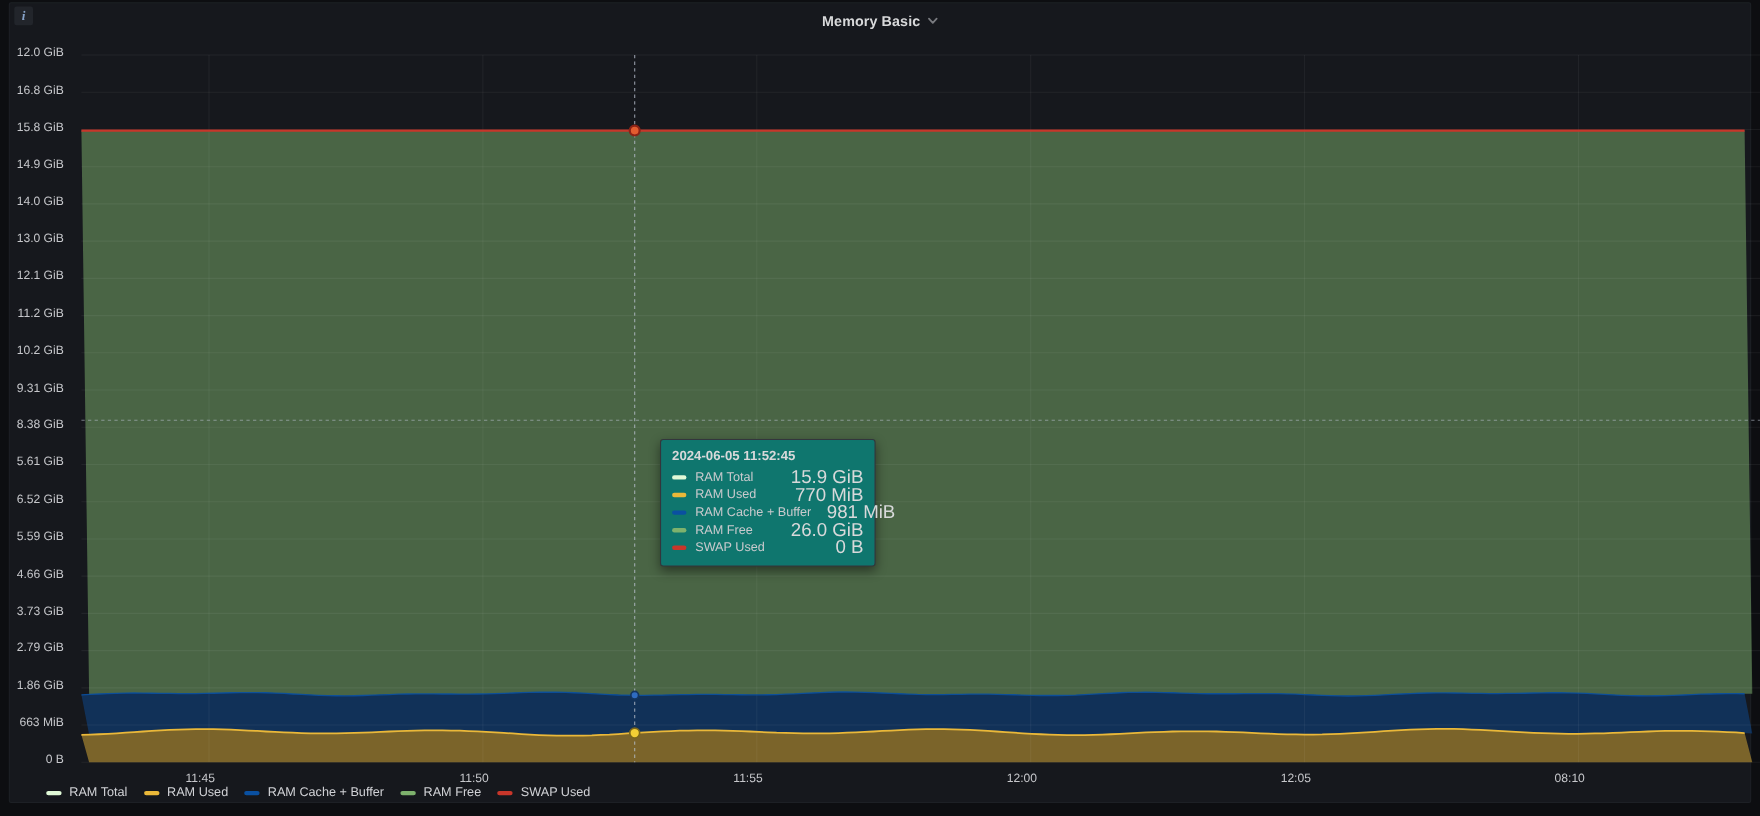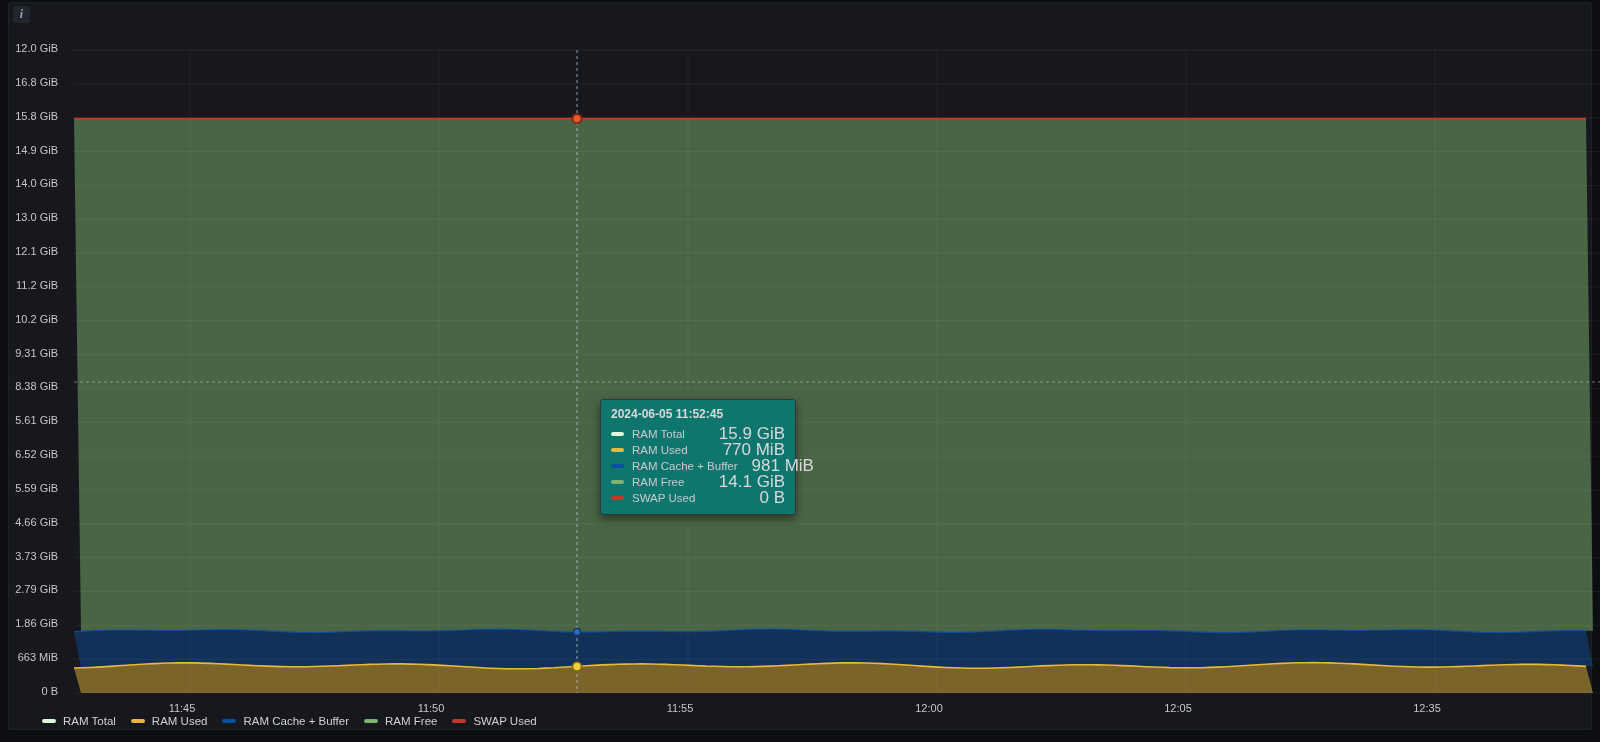--- a/index.html
+++ b/index.html
@@ -33,20 +33,26 @@
   .tt-label{font-size:11.5px;color:#c9cacd;flex:1 1 auto;white-space:nowrap;}
   .tt-value{font-size:17px;font-weight:400;color:#d8d9da;margin-left:14px;white-space:nowrap;}
 </style>
 </head>
 <body>
 
 <div class="panel">
 
   <div class="info-corner">i</div>
 
+  <div class="panel-header">
+    <span class="panel-title">Memory Basic</span>
+    <svg class="chev" viewBox="0 0 10 10">
+      <path d="M1.5 3 L5 6.8 L8.5 3" fill="none" stroke="#9a9ba0" stroke-width="1.6" stroke-linecap="round" stroke-linejoin="round"></path>
+    </svg>
+  </div>
 
   <div id="yaxis">
       <div class="ytick" style="left: -3px; top: 45px;">12.0 GiB</div>
       <div class="ytick" style="left: -3px; top: 78.8421px;">16.8 GiB</div>
       <div class="ytick" style="left: -3px; top: 112.684px;">15.8 GiB</div>
       <div class="ytick" style="left: -3px; top: 146.526px;">14.9 GiB</div>
       <div class="ytick" style="left: -3px; top: 180.368px;">14.0 GiB</div>
       <div class="ytick" style="left: -3px; top: 214.211px;">13.0 GiB</div>
       <div class="ytick" style="left: -3px; top: 248.053px;">12.1 GiB</div>
       <div class="ytick" style="left: -3px; top: 281.895px;">11.2 GiB</div>
@@ -62,21 +68,21 @@
       <div class="ytick" style="left: -3px; top: 620.316px;">1.86 GiB</div>
       <div class="ytick" style="left: -3px; top: 654.158px;">663 MiB</div>
       <div class="ytick" style="left: -3px; top: 688px;">0 B</div>
     </div>
   <div id="xaxis">
       <div class="xtick" style="left: 173px;">11:45</div>
       <div class="xtick" style="left: 422px;">11:50</div>
       <div class="xtick" style="left: 671px;">11:55</div>
       <div class="xtick" style="left: 920px;">12:00</div>
       <div class="xtick" style="left: 1169px;">12:05</div>
-      <div class="xtick" style="left: 1418px;">12:35</div>
+      <div class="xtick" style="left: 1418px;">08:10</div>
     </div>
 
   <svg class="chart" id="chartsvg" width="1592" height="742">
       <path d="M65 115.7 L73 115.7 L81 115.7 L89 115.7 L97 115.7 L105 115.7 L113 115.7 L121 115.7 L129 115.7 L137 115.7 L145 115.7 L153 115.7 L161 115.7 L169 115.7 L177 115.7 L185 115.7 L193 115.7 L201 115.7 L209 115.7 L217 115.7 L225 115.7 L233 115.7 L241 115.7 L249 115.7 L257 115.7 L265 115.7 L273 115.7 L281 115.7 L289 115.7 L297 115.7 L305 115.7 L313 115.7 L321 115.7 L329 115.7 L337 115.7 L345 115.7 L353 115.7 L361 115.7 L369 115.7 L377 115.7 L385 115.7 L393 115.7 L401 115.7 L409 115.7 L417 115.7 L425 115.7 L433 115.7 L441 115.7 L449 115.7 L457 115.7 L465 115.7 L473 115.7 L481 115.7 L489 115.7 L497 115.7 L505 115.7 L513 115.7 L521 115.7 L529 115.7 L537 115.7 L545 115.7 L553 115.7 L561 115.7 L569 115.7 L577 115.7 L585 115.7 L593 115.7 L601 115.7 L609 115.7 L617 115.7 L625 115.7 L633 115.7 L641 115.7 L649 115.7 L657 115.7 L665 115.7 L673 115.7 L681 115.7 L689 115.7 L697 115.7 L705 115.7 L713 115.7 L721 115.7 L729 115.7 L737 115.7 L745 115.7 L753 115.7 L761 115.7 L769 115.7 L777 115.7 L785 115.7 L793 115.7 L801 115.7 L809 115.7 L817 115.7 L825 115.7 L833 115.7 L841 115.7 L849 115.7 L857 115.7 L865 115.7 L873 115.7 L881 115.7 L889 115.7 L897 115.7 L905 115.7 L913 115.7 L921 115.7 L929 115.7 L937 115.7 L945 115.7 L953 115.7 L961 115.7 L969 115.7 L977 115.7 L985 115.7 L993 115.7 L1001 115.7 L1009 115.7 L1017 115.7 L1025 115.7 L1033 115.7 L1041 115.7 L1049 115.7 L1057 115.7 L1065 115.7 L1073 115.7 L1081 115.7 L1089 115.7 L1097 115.7 L1105 115.7 L1113 115.7 L1121 115.7 L1129 115.7 L1137 115.7 L1145 115.7 L1153 115.7 L1161 115.7 L1169 115.7 L1177 115.7 L1185 115.7 L1193 115.7 L1201 115.7 L1209 115.7 L1217 115.7 L1225 115.7 L1233 115.7 L1241 115.7 L1249 115.7 L1257 115.7 L1265 115.7 L1273 115.7 L1281 115.7 L1289 115.7 L1297 115.7 L1305 115.7 L1313 115.7 L1321 115.7 L1329 115.7 L1337 115.7 L1345 115.7 L1353 115.7 L1361 115.7 L1369 115.7 L1377 115.7 L1385 115.7 L1393 115.7 L1401 115.7 L1409 115.7 L1417 115.7 L1425 115.7 L1433 115.7 L1441 115.7 L1449 115.7 L1457 115.7 L1465 115.7 L1473 115.7 L1481 115.7 L1489 115.7 L1497 115.7 L1505 115.7 L1513 115.7 L1521 115.7 L1529 115.7 L1537 115.7 L1545 115.7 L1553 115.7 L1561 115.7 L1569 115.7 L1577 115.7 L1584 627.7 L1576 627.7 L1568 627.6 L1560 627.6 L1552 627.7 L1544 627.9 L1536 628.2 L1528 628.5 L1520 628.8 L1512 629.1 L1504 629.4 L1496 629.6 L1488 629.6 L1480 629.5 L1472 629.3 L1464 629.0 L1456 628.6 L1448 628.2 L1440 627.8 L1432 627.4 L1424 627.1 L1416 626.9 L1408 626.8 L1400 626.8 L1392 626.9 L1384 627.0 L1376 627.2 L1368 627.3 L1360 627.4 L1352 627.5 L1344 627.5 L1336 627.4 L1328 627.2 L1320 627.1 L1312 627.0 L1304 626.9 L1296 626.9 L1288 627.0 L1280 627.3 L1272 627.6 L1264 628.0 L1256 628.4 L1248 628.8 L1240 629.2 L1232 629.4 L1224 629.6 L1216 629.6 L1208 629.6 L1200 629.4 L1192 629.1 L1184 628.7 L1176 628.4 L1168 628.0 L1160 627.8 L1152 627.6 L1144 627.5 L1136 627.5 L1128 627.5 L1120 627.6 L1112 627.7 L1104 627.7 L1096 627.7 L1088 627.7 L1080 627.5 L1072 627.3 L1064 627.1 L1056 626.8 L1048 626.6 L1040 626.4 L1032 626.3 L1024 626.4 L1016 626.6 L1008 626.9 L1000 627.2 L992 627.7 L984 628.1 L976 628.5 L968 628.9 L960 629.2 L952 629.3 L944 629.3 L936 629.2 L928 629.1 L920 628.8 L912 628.6 L904 628.4 L896 628.2 L888 628.1 L880 628.1 L872 628.1 L864 628.2 L856 628.3 L848 628.4 L840 628.4 L832 628.4 L824 628.2 L816 628.0 L808 627.7 L800 627.3 L792 627.0 L784 626.6 L776 626.3 L768 626.1 L760 626.1 L752 626.2 L744 626.4 L736 626.7 L728 627.0 L720 627.4 L712 627.8 L704 628.2 L696 628.5 L688 628.6 L680 628.7 L672 628.7 L664 628.6 L656 628.5 L648 628.4 L640 628.3 L632 628.2 L624 628.3 L616 628.4 L608 628.5 L600 628.7 L592 628.9 L584 629.0 L576 629.1 L568 629.1 L560 629.0 L552 628.7 L544 628.4 L536 628.0 L528 627.5 L520 627.1 L512 626.7 L504 626.4 L496 626.2 L488 626.2 L480 626.3 L472 626.5 L464 626.7 L456 627.0 L448 627.3 L440 627.6 L432 627.8 L424 627.9 L416 628.0 L408 628.0 L400 627.9 L392 627.8 L384 627.8 L376 627.8 L368 627.8 L360 627.9 L352 628.2 L344 628.4 L336 628.7 L328 629.0 L320 629.3 L312 629.5 L304 629.6 L296 629.5 L288 629.3 L280 629.1 L272 628.7 L264 628.2 L256 627.8 L248 627.4 L240 627.1 L232 626.8 L224 626.7 L216 626.7 L208 626.7 L200 626.9 L192 627.0 L184 627.2 L176 627.4 L168 627.5 L160 627.5 L152 627.5 L144 627.4 L136 627.3 L128 627.1 L120 627.1 L112 627.0 L104 627.1 L96 627.3 L88 627.6 L80 627.9 L72 628.3 Z" fill="rgba(126,178,109,0.5)"></path>
       <path d="M65 628.7 L73 628.3 L81 627.9 L89 627.5 L97 627.3 L105 627.1 L113 627.0 L121 627.1 L129 627.2 L137 627.3 L145 627.4 L153 627.5 L161 627.5 L169 627.5 L177 627.4 L185 627.2 L193 627.0 L201 626.8 L209 626.7 L217 626.6 L225 626.7 L233 626.8 L241 627.1 L249 627.4 L257 627.9 L265 628.3 L273 628.7 L281 629.1 L289 629.4 L297 629.5 L305 629.6 L313 629.5 L321 629.3 L329 629.0 L337 628.7 L345 628.4 L353 628.1 L361 627.9 L369 627.8 L377 627.8 L385 627.8 L393 627.9 L401 627.9 L409 628.0 L417 628.0 L425 627.9 L433 627.8 L441 627.6 L449 627.3 L457 627.0 L465 626.7 L473 626.4 L481 626.3 L489 626.2 L497 626.3 L505 626.5 L513 626.8 L521 627.1 L529 627.6 L537 628.0 L545 628.4 L553 628.8 L561 629.0 L569 629.1 L577 629.1 L585 629.0 L593 628.9 L601 628.7 L609 628.5 L617 628.4 L625 628.3 L633 628.3 L641 628.3 L649 628.4 L657 628.5 L665 628.6 L673 628.7 L681 628.7 L689 628.6 L697 628.4 L705 628.1 L713 627.8 L721 627.4 L729 627.0 L737 626.6 L745 626.3 L753 626.1 L761 626.1 L769 626.2 L777 626.4 L785 626.7 L793 627.0 L801 627.4 L809 627.7 L817 628.0 L825 628.3 L833 628.4 L841 628.4 L849 628.4 L857 628.3 L865 628.2 L873 628.1 L881 628.1 L889 628.1 L897 628.3 L905 628.4 L913 628.6 L921 628.9 L929 629.1 L937 629.3 L945 629.3 L953 629.3 L961 629.1 L969 628.9 L977 628.5 L985 628.1 L993 627.6 L1001 627.2 L1009 626.8 L1017 626.5 L1025 626.4 L1033 626.3 L1041 626.4 L1049 626.6 L1057 626.8 L1065 627.1 L1073 627.3 L1081 627.5 L1089 627.7 L1097 627.7 L1105 627.7 L1113 627.7 L1121 627.6 L1129 627.5 L1137 627.5 L1145 627.5 L1153 627.6 L1161 627.8 L1169 628.1 L1177 628.4 L1185 628.8 L1193 629.1 L1201 629.4 L1209 629.6 L1217 629.7 L1225 629.6 L1233 629.4 L1241 629.1 L1249 628.7 L1257 628.3 L1265 627.9 L1273 627.5 L1281 627.2 L1289 627.0 L1297 626.9 L1305 626.9 L1313 627.0 L1321 627.1 L1329 627.3 L1337 627.4 L1345 627.5 L1353 627.5 L1361 627.4 L1369 627.3 L1377 627.2 L1385 627.0 L1393 626.9 L1401 626.8 L1409 626.8 L1417 626.9 L1425 627.1 L1433 627.4 L1441 627.8 L1449 628.2 L1457 628.7 L1465 629.1 L1473 629.4 L1481 629.5 L1489 629.6 L1497 629.5 L1505 629.4 L1513 629.1 L1521 628.8 L1529 628.5 L1537 628.1 L1545 627.9 L1553 627.7 L1561 627.6 L1569 627.6 L1577 627.7 L1584 663.8 L1576 663.3 L1568 662.9 L1560 662.4 L1552 662.1 L1544 661.8 L1536 661.5 L1528 661.4 L1520 661.4 L1512 661.4 L1504 661.5 L1496 661.7 L1488 662.0 L1480 662.3 L1472 662.7 L1464 663.0 L1456 663.3 L1448 663.6 L1440 663.8 L1432 664.0 L1424 664.1 L1416 664.1 L1408 664.0 L1400 663.8 L1392 663.5 L1384 663.1 L1376 662.7 L1368 662.3 L1360 661.8 L1352 661.3 L1344 660.9 L1336 660.5 L1328 660.1 L1320 659.9 L1312 659.7 L1304 659.6 L1296 659.7 L1288 659.8 L1280 660.1 L1272 660.4 L1264 660.8 L1256 661.3 L1248 661.8 L1240 662.3 L1232 662.9 L1224 663.4 L1216 663.8 L1208 664.2 L1200 664.5 L1192 664.7 L1184 664.8 L1176 664.8 L1168 664.7 L1160 664.5 L1152 664.3 L1144 664.0 L1136 663.6 L1128 663.3 L1120 662.9 L1112 662.6 L1104 662.3 L1096 662.0 L1088 661.8 L1080 661.8 L1072 661.8 L1064 661.9 L1056 662.0 L1048 662.3 L1040 662.6 L1032 663.0 L1024 663.4 L1016 663.8 L1008 664.2 L1000 664.5 L992 664.8 L984 665.0 L976 665.2 L968 665.2 L960 665.2 L952 665.0 L944 664.8 L936 664.4 L928 664.0 L920 663.5 L912 663.0 L904 662.4 L896 661.9 L888 661.4 L880 660.9 L872 660.5 L864 660.2 L856 660.0 L848 659.9 L840 659.9 L832 660.0 L824 660.1 L816 660.4 L808 660.8 L800 661.1 L792 661.6 L784 662.0 L776 662.4 L768 662.8 L760 663.2 L752 663.4 L744 663.6 L736 663.7 L728 663.8 L720 663.7 L712 663.5 L704 663.3 L696 663.0 L688 662.7 L680 662.3 L672 662.0 L664 661.7 L656 661.4 L648 661.2 L640 661.0 L632 660.9 L624 661.0 L616 661.1 L608 661.3 L600 661.6 L592 662.0 L584 662.4 L576 662.9 L568 663.4 L560 663.9 L552 664.4 L544 664.8 L536 665.2 L528 665.5 L520 665.7 L512 665.8 L504 665.8 L496 665.6 L488 665.4 L480 665.1 L472 664.7 L464 664.3 L456 663.8 L448 663.3 L440 662.8 L432 662.3 L424 661.9 L416 661.5 L408 661.2 L400 661.0 L392 660.9 L384 660.9 L376 661.0 L368 661.2 L360 661.4 L352 661.7 L344 662.1 L336 662.4 L328 662.8 L320 663.1 L312 663.4 L304 663.6 L296 663.7 L288 663.8 L280 663.7 L272 663.6 L264 663.4 L256 663.1 L248 662.7 L240 662.3 L232 661.9 L224 661.5 L216 661.1 L208 660.7 L200 660.3 L192 660.1 L184 659.9 L176 659.9 L168 659.9 L160 660.0 L152 660.3 L144 660.6 L136 661.0 L128 661.5 L120 662.0 L112 662.6 L104 663.1 L96 663.6 L88 664.1 L80 664.5 L72 664.8 Z" fill="rgba(10,80,161,0.45)"></path>
       <path d="M65 665.0 L73 664.8 L81 664.5 L89 664.1 L97 663.6 L105 663.1 L113 662.5 L121 662.0 L129 661.5 L137 661.0 L145 660.6 L153 660.3 L161 660.0 L169 659.9 L177 659.9 L185 659.9 L193 660.1 L201 660.4 L209 660.7 L217 661.1 L225 661.5 L233 662.0 L241 662.4 L249 662.8 L257 663.1 L265 663.4 L273 663.6 L281 663.7 L289 663.7 L297 663.7 L305 663.5 L313 663.3 L321 663.0 L329 662.7 L337 662.4 L345 662.0 L353 661.7 L361 661.4 L369 661.2 L377 661.0 L385 660.9 L393 660.9 L401 661.1 L409 661.3 L417 661.6 L425 661.9 L433 662.4 L441 662.8 L449 663.3 L457 663.8 L465 664.3 L473 664.8 L481 665.2 L489 665.5 L497 665.7 L505 665.8 L513 665.8 L521 665.7 L529 665.5 L537 665.1 L545 664.8 L553 664.3 L561 663.8 L569 663.3 L577 662.8 L585 662.4 L593 661.9 L601 661.6 L609 661.3 L617 661.1 L625 661.0 L633 660.9 L641 661.0 L649 661.2 L657 661.4 L665 661.7 L673 662.0 L681 662.4 L689 662.7 L697 663.1 L705 663.3 L713 663.5 L721 663.7 L729 663.8 L737 663.7 L745 663.6 L753 663.4 L761 663.1 L769 662.8 L777 662.4 L785 662.0 L793 661.5 L801 661.1 L809 660.7 L817 660.4 L825 660.1 L833 659.9 L841 659.9 L849 659.9 L857 660.0 L865 660.3 L873 660.6 L881 661.0 L889 661.5 L897 662.0 L905 662.5 L913 663.1 L921 663.6 L929 664.1 L937 664.5 L945 664.8 L953 665.0 L961 665.2 L969 665.2 L977 665.2 L985 665.0 L993 664.8 L1001 664.5 L1009 664.1 L1017 663.7 L1025 663.3 L1033 662.9 L1041 662.6 L1049 662.3 L1057 662.0 L1065 661.8 L1073 661.8 L1081 661.8 L1089 661.9 L1097 662.0 L1105 662.3 L1113 662.6 L1121 662.9 L1129 663.3 L1137 663.7 L1145 664.0 L1153 664.3 L1161 664.6 L1169 664.7 L1177 664.8 L1185 664.8 L1193 664.7 L1201 664.4 L1209 664.1 L1217 663.7 L1225 663.3 L1233 662.8 L1241 662.3 L1249 661.7 L1257 661.2 L1265 660.8 L1273 660.4 L1281 660.0 L1289 659.8 L1297 659.7 L1305 659.6 L1313 659.7 L1321 659.9 L1329 660.2 L1337 660.5 L1345 660.9 L1353 661.4 L1361 661.9 L1369 662.3 L1377 662.8 L1385 663.2 L1393 663.5 L1401 663.8 L1409 664.0 L1417 664.1 L1425 664.1 L1433 664.0 L1441 663.8 L1449 663.6 L1457 663.3 L1465 663.0 L1473 662.6 L1481 662.3 L1489 662.0 L1497 661.7 L1505 661.5 L1513 661.4 L1521 661.4 L1529 661.4 L1537 661.6 L1545 661.8 L1553 662.1 L1561 662.5 L1569 662.9 L1577 663.4 L1584 690.0 L1576 690.0 L1568 690.0 L1560 690.0 L1552 690.0 L1544 690.0 L1536 690.0 L1528 690.0 L1520 690.0 L1512 690.0 L1504 690.0 L1496 690.0 L1488 690.0 L1480 690.0 L1472 690.0 L1464 690.0 L1456 690.0 L1448 690.0 L1440 690.0 L1432 690.0 L1424 690.0 L1416 690.0 L1408 690.0 L1400 690.0 L1392 690.0 L1384 690.0 L1376 690.0 L1368 690.0 L1360 690.0 L1352 690.0 L1344 690.0 L1336 690.0 L1328 690.0 L1320 690.0 L1312 690.0 L1304 690.0 L1296 690.0 L1288 690.0 L1280 690.0 L1272 690.0 L1264 690.0 L1256 690.0 L1248 690.0 L1240 690.0 L1232 690.0 L1224 690.0 L1216 690.0 L1208 690.0 L1200 690.0 L1192 690.0 L1184 690.0 L1176 690.0 L1168 690.0 L1160 690.0 L1152 690.0 L1144 690.0 L1136 690.0 L1128 690.0 L1120 690.0 L1112 690.0 L1104 690.0 L1096 690.0 L1088 690.0 L1080 690.0 L1072 690.0 L1064 690.0 L1056 690.0 L1048 690.0 L1040 690.0 L1032 690.0 L1024 690.0 L1016 690.0 L1008 690.0 L1000 690.0 L992 690.0 L984 690.0 L976 690.0 L968 690.0 L960 690.0 L952 690.0 L944 690.0 L936 690.0 L928 690.0 L920 690.0 L912 690.0 L904 690.0 L896 690.0 L888 690.0 L880 690.0 L872 690.0 L864 690.0 L856 690.0 L848 690.0 L840 690.0 L832 690.0 L824 690.0 L816 690.0 L808 690.0 L800 690.0 L792 690.0 L784 690.0 L776 690.0 L768 690.0 L760 690.0 L752 690.0 L744 690.0 L736 690.0 L728 690.0 L720 690.0 L712 690.0 L704 690.0 L696 690.0 L688 690.0 L680 690.0 L672 690.0 L664 690.0 L656 690.0 L648 690.0 L640 690.0 L632 690.0 L624 690.0 L616 690.0 L608 690.0 L600 690.0 L592 690.0 L584 690.0 L576 690.0 L568 690.0 L560 690.0 L552 690.0 L544 690.0 L536 690.0 L528 690.0 L520 690.0 L512 690.0 L504 690.0 L496 690.0 L488 690.0 L480 690.0 L472 690.0 L464 690.0 L456 690.0 L448 690.0 L440 690.0 L432 690.0 L424 690.0 L416 690.0 L408 690.0 L400 690.0 L392 690.0 L384 690.0 L376 690.0 L368 690.0 L360 690.0 L352 690.0 L344 690.0 L336 690.0 L328 690.0 L320 690.0 L312 690.0 L304 690.0 L296 690.0 L288 690.0 L280 690.0 L272 690.0 L264 690.0 L256 690.0 L248 690.0 L240 690.0 L232 690.0 L224 690.0 L216 690.0 L208 690.0 L200 690.0 L192 690.0 L184 690.0 L176 690.0 L168 690.0 L160 690.0 L152 690.0 L144 690.0 L136 690.0 L128 690.0 L120 690.0 L112 690.0 L104 690.0 L96 690.0 L88 690.0 L80 690.0 L72 690.0 Z" fill="rgba(234,184,57,0.48)"></path>
       <line x1="65" y1="47" x2="1591" y2="47" stroke="rgba(255,255,255,0.055)" stroke-width="1"></line>
       <line x1="65" y1="80.84210526315789" x2="1591" y2="80.84210526315789" stroke="rgba(255,255,255,0.055)" stroke-width="1"></line>
       <line x1="65" y1="114.6842105263158" x2="1591" y2="114.6842105263158" stroke="rgba(255,255,255,0.055)" stroke-width="1"></line>
       <line x1="65" y1="148.5263157894737" x2="1591" y2="148.5263157894737" stroke="rgba(255,255,255,0.055)" stroke-width="1"></line>
@@ -127,21 +133,21 @@
           <span class="tt-value">770 MiB</span>
         </div>
         <div class="tt-row">
           <span class="tt-swatch" style="background: rgb(10, 80, 161);"></span>
           <span class="tt-label">RAM Cache + Buffer</span>
           <span class="tt-value">981 MiB</span>
         </div>
         <div class="tt-row">
           <span class="tt-swatch" style="background: rgb(126, 178, 109);"></span>
           <span class="tt-label">RAM Free</span>
-          <span class="tt-value">14.1 GiB</span>
+          <span class="tt-value">26.0 GiB</span>
         </div>
         <div class="tt-row">
           <span class="tt-swatch" style="background: rgb(200, 54, 42);"></span>
           <span class="tt-label">SWAP Used</span>
           <span class="tt-value">0 B</span>
         </div>
       </div>
   </div>
 
   <div class="legend" id="legend">

